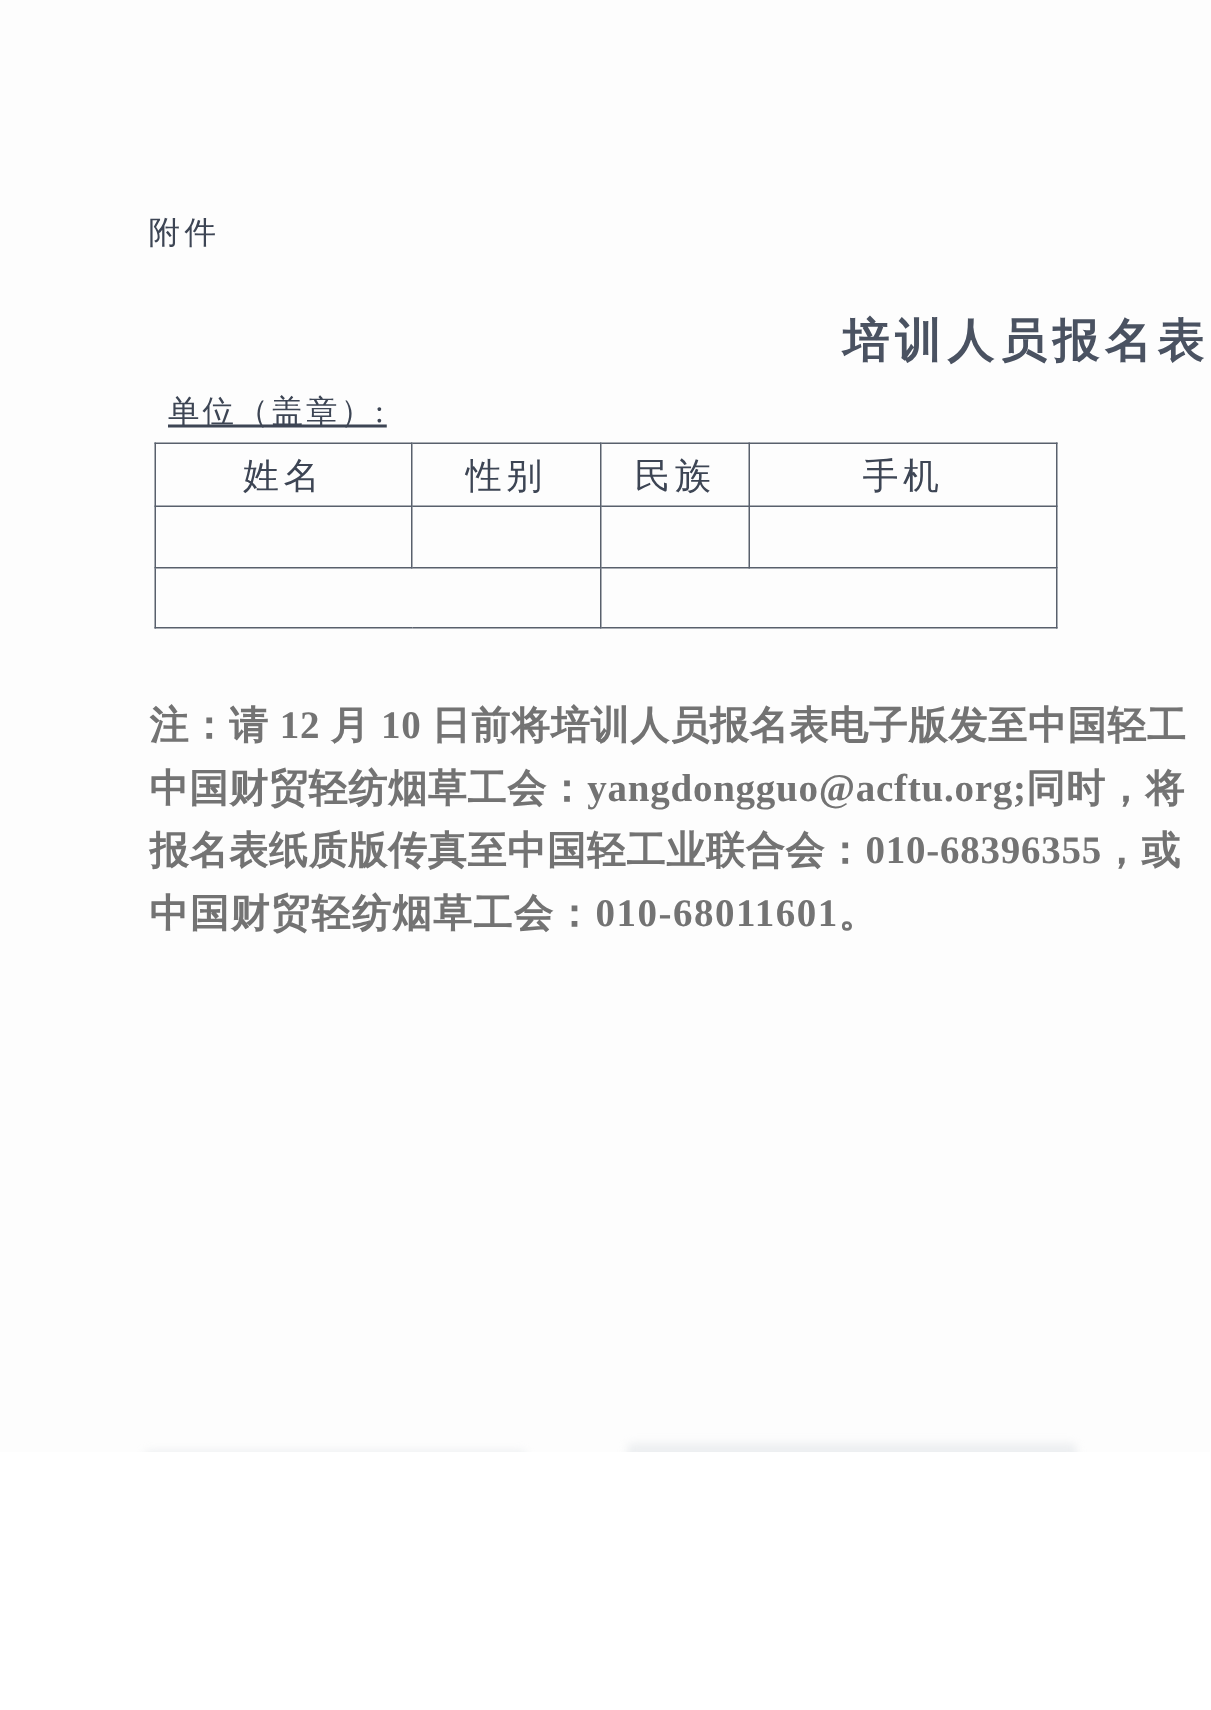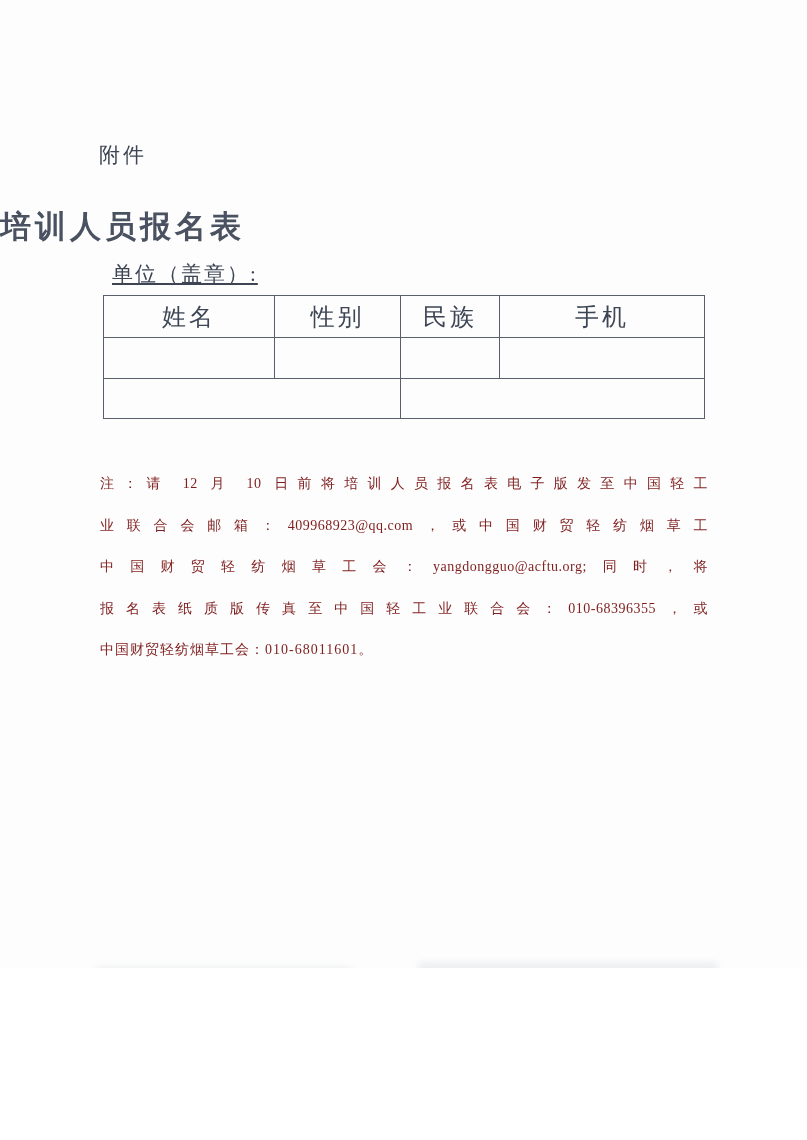--- a/index.html
+++ b/index.html
@@ -27,21 +27,21 @@
     font-size: 21px;
     letter-spacing: 3px;
     color: #3d4554;
   }
   .doc-title {
     position: absolute;
     left: 0;
     top: 206px;
     width: 100%;
     margin: 0;
-    text-align: left;
+    text-align: right;
     font-size: 31px;
     font-weight: bold;
     letter-spacing: 4px;
     font-family: "Liberation Sans", "DejaVu Sans", sans-serif;
     color: #4a5261;
   }
   .unit-label {
     position: absolute;
     left: 112px;
     top: 260px;
@@ -73,22 +73,23 @@
   .row-h4 { height: 40px; }
   col.c1 { width: 171px; }
   col.c2 { width: 126px; }
   col.c3 { width: 99px; }
   col.c4 { width: 205px; }
   .note {
     position: absolute;
     left: 100px;
     top: 463px;
     width: 608px;
-    font-size: 14px;
-    color: #7f1d1d;
+    font-size: 26px;
+    color: #737373;
+    font-weight: bold;
   }
   .note-line {
     height: 41.5px;
     line-height: 41.5px;
     text-align: justify;
     text-align-last: justify;
     text-justify: inter-character;
     letter-spacing: 0.5px;
     white-space: nowrap;
   }
@@ -146,21 +147,20 @@
     </tr>
     <tr class="row-h4">
       <td colspan="2"></td>
       <td colspan="2"></td>
     </tr>
   </tbody>
     </table>
 
   <div class="note">
     <div class="note-line">注：请 12 月 10 日前将培训人员报名表电子版发至中国轻工</div>
-    <div class="note-line">业联合会邮箱：409968923@qq.com，或中国财贸轻纺烟草工</div>
     <div class="note-line">中国财贸轻纺烟草工会：yangdongguo@acftu.org;同时，将</div>
     <div class="note-line">报名表纸质版传真至中国轻工业联合会：010-68396355，或</div>
     <div class="note-line last">中国财贸轻纺烟草工会：010-68011601。</div>
   </div>
 
   <div class="bleed bleed-left"></div>
   <div class="bleed bleed-right"></div>
 
   <div class="page-number">— 5 —</div>
 

